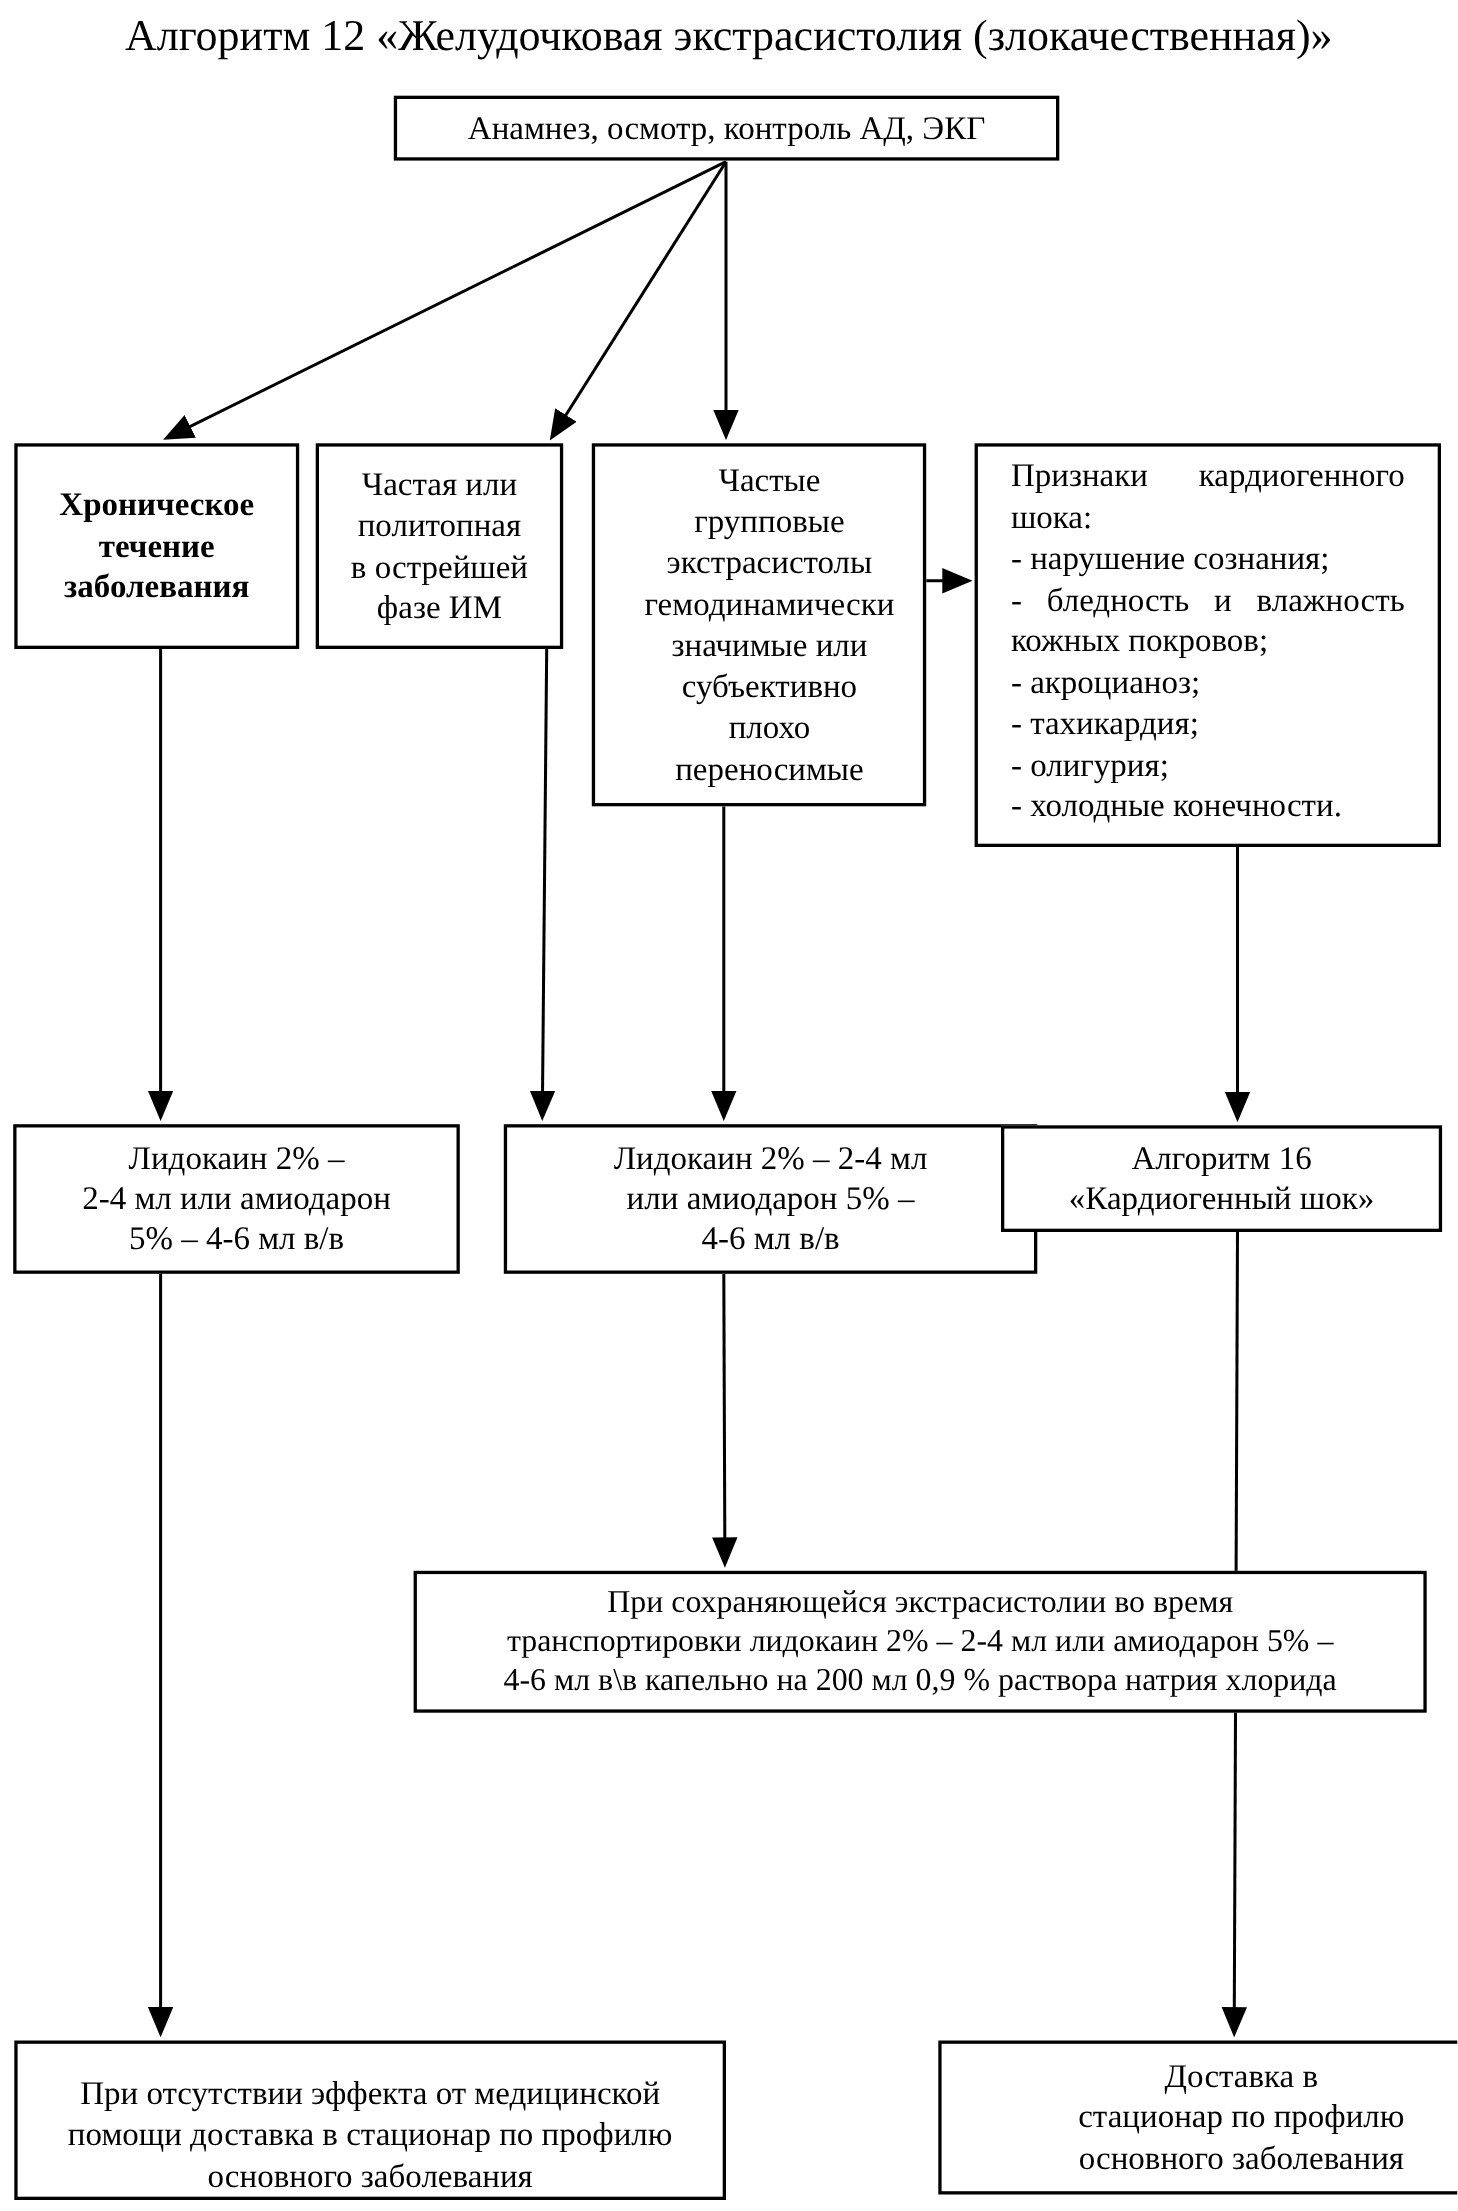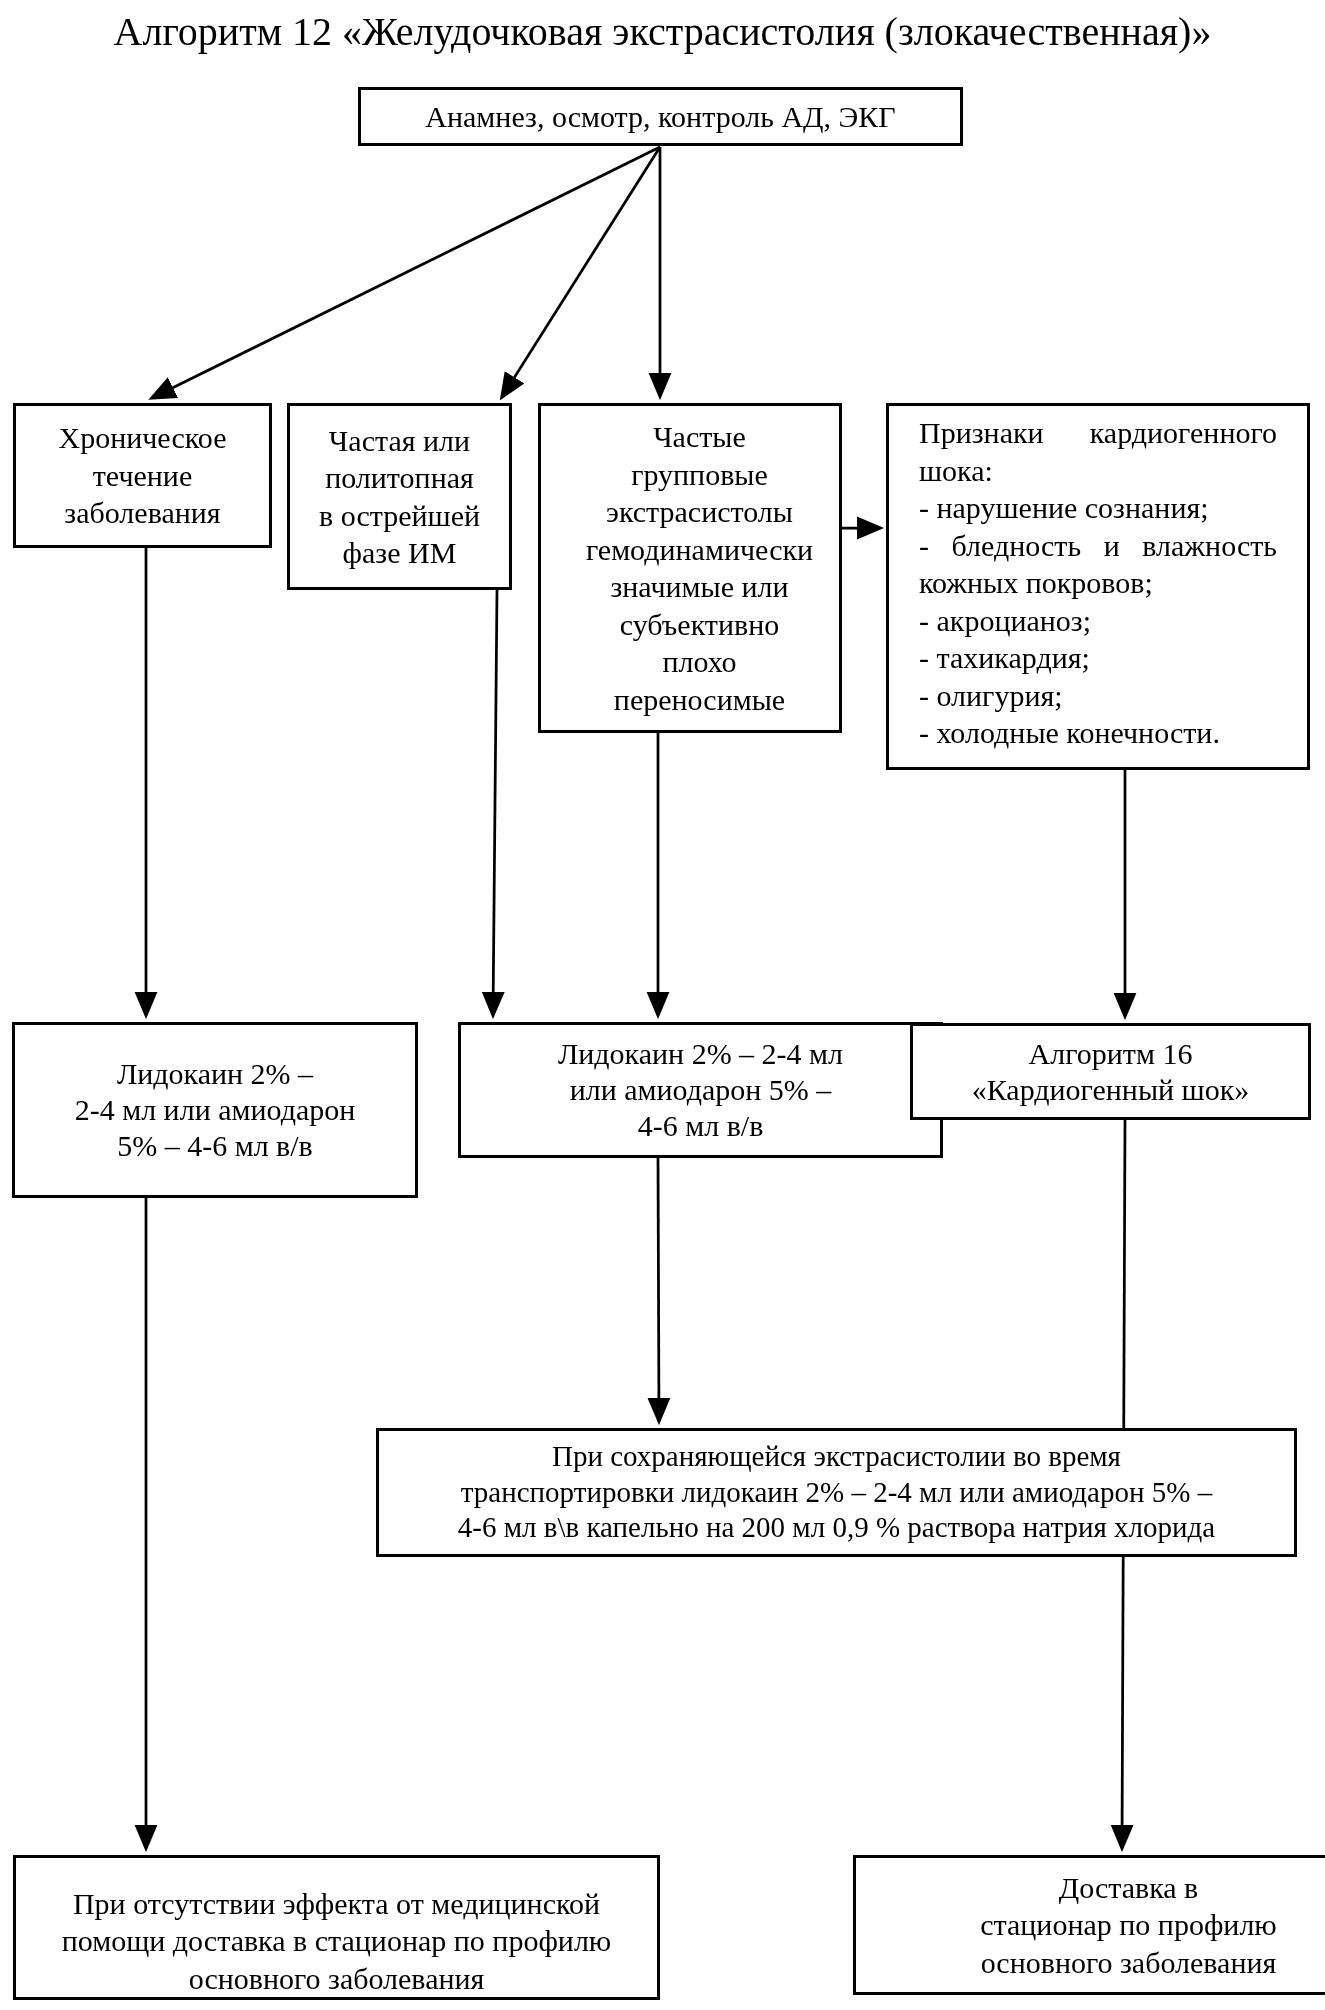--- a/index.html
+++ b/index.html
@@ -92,21 +92,21 @@
     <line x1="1125" y1="770" x2="1125" y2="1016" marker-end="url(#arrow)"></line>
     <line x1="658" y1="1158" x2="659" y2="1421" marker-end="url(#arrow)"></line>
     <line x1="1125" y1="1120" x2="1122" y2="1848" marker-end="url(#arrow)"></line>
     <line x1="146" y1="1158" x2="146" y2="1848" marker-end="url(#arrow)"></line>
   </svg>
 
   <div class="box" style="left:358px; top:87px; width:605px; height:59px;">
     <div class="txt">Анамнез, осмотр, контроль АД, ЭКГ</div>
   </div>
 
-  <div class="box" style="left:13px; top:403px; width:259px; height:145px;">
+  <div class="box" style="left:13px; top:403px; width:259px; height:187px;font-weight:bold;">
     <div class="txt">Хроническое
 течение
 заболевания</div>
   </div>
 
   <div class="box" style="left:287px; top:403px; width:225px; height:187px;">
     <div class="txt">Частая или
 политопная
 в острейшей
 фазе ИМ</div>
@@ -126,21 +126,21 @@
   <div class="box justified" style="left:886px; top:403px; width:424px; height:367px;">
     <div class="jline">Признаки кардиогенного шока:</div>
     <div class="jline">- нарушение сознания;</div>
     <div class="jline">- бледность и влажность кожных покровов;</div>
     <div class="jline">- акроцианоз;</div>
     <div class="jline">- тахикардия;</div>
     <div class="jline">- олигурия;</div>
     <div class="jline">- холодные конечности.</div>
   </div>
 
-  <div class="box" style="left:12px; top:1022px; width:406px; height:176px; line-height:1.2;">
+  <div class="box" style="left:12px; top:1022px; width:406px; height:136px; line-height:1.2;">
     <div class="txt">Лидокаин 2% –
 2-4 мл или амиодарон
 5% – 4-6 мл в/в</div>
   </div>
 
   <div class="box" style="left:458px; top:1022px; width:485px; height:136px; line-height:1.2;">
     <div class="txt">Лидокаин 2% – 2-4 мл
 или амиодарон 5% –
 4-6 мл в/в</div>
   </div>

